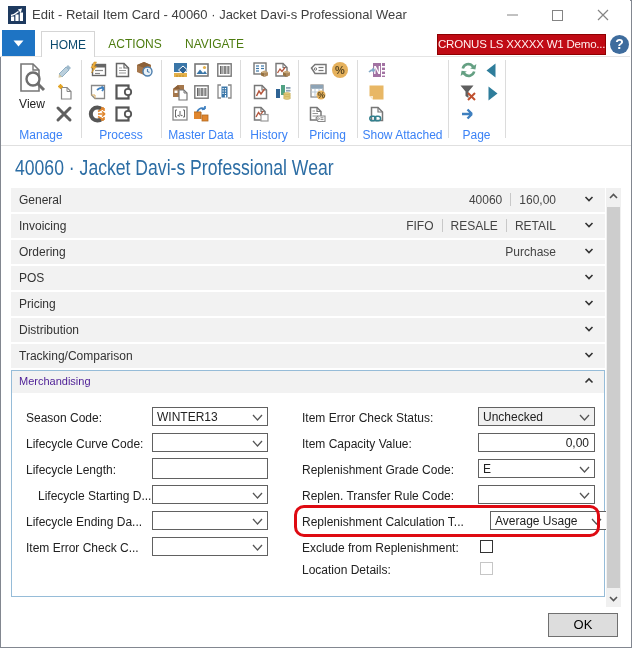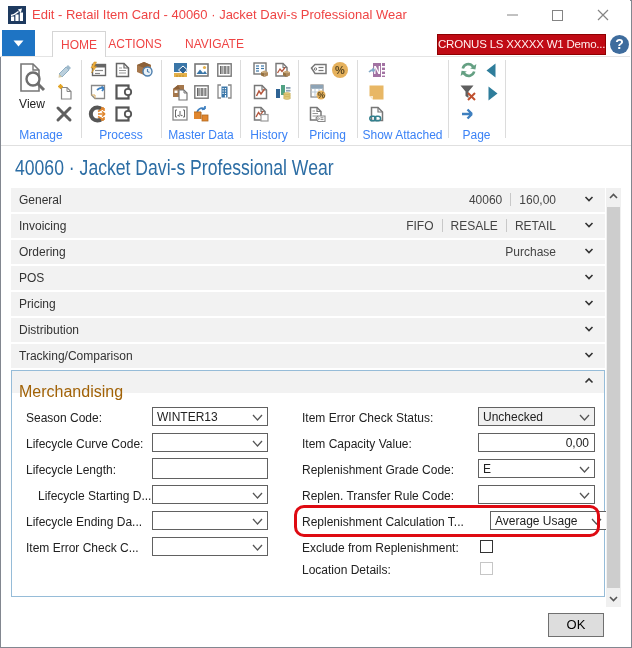--- a/index.html
+++ b/index.html
@@ -2,65 +2,65 @@
 <html><head>
 <meta charset="utf-8">
 <style>
 * { margin:0; padding:0; box-sizing:border-box; }
 html,body { width:632px; height:648px; overflow:hidden; }
 body { font-family:"Liberation Sans", sans-serif; background:#fff; position:relative; }
 .win { position:absolute; left:0; top:0; width:632px; height:648px; border:1px solid #828790; background:#fff; }
 
 .titlebar { position:absolute; left:0; top:0; width:630px; height:30px; background:#fff; }
 .appicon { position:absolute; left:8px; top:6px; width:18px; height:18px; background:#1E3A5F; }
-.title { position:absolute; left:32px; top:7px; font-size:13px; color:#ef4444; white-space:nowrap; }
+.title { position:absolute; left:32px; top:7px; font-size:13px; color:#404040; white-space:nowrap; }
 .wbtn { position:absolute; top:0; height:30px; width:45px; }
 .mini { left:490px; }
 .maxi { left:535px; }
 .clos { left:580px; }
 
 .tabrow { position:absolute; left:0; top:30px; width:630px; height:27px; background:#fff; border-bottom:1px solid #E4E4E4; }
 .appbtn { position:absolute; left:2px; top:0px; width:33px; height:26px; background:#1E74C4; }
 .appbtn svg { position:absolute; left:11px; top:10px; }
-.tab { position:absolute; top:1px; height:26px; font-size:12px; color:#ef4444; display:flex; align-items:center; justify-content:center; }
-.tab.active { background:#fff; border:1px solid #D5D5D5; border-bottom:none; color:#ef4444; height:27px;margin-left:11px; }
+.tab { position:absolute; top:1px; height:26px; font-size:12px; color:#4d7c0f; display:flex; align-items:center; justify-content:center; }
+.tab.active { background:#fff; border:1px solid #D5D5D5; border-bottom:none; color:#0c4a6e; height:27px; }
 .cronus { position:absolute; left:437px; top:4px; width:169px; height:21px; background:#C00A14; border:1px solid #8E0000; color:#FFEFEF; font-size:11.5px; text-align:center; line-height:19px; white-space:nowrap; overflow:hidden; letter-spacing:-0.2px; }
 .helpq { position:absolute; left:610px; top:5px; width:19px; height:19px; border-radius:50%; background:#3E6C9D; color:#fff; font-size:14px; font-weight:bold; text-align:center; line-height:19px; }
 
 .ribbon { position:absolute; left:1px; top:57px; width:630px; height:89px; background:#fff; border-bottom:1px solid #E0E0E0; }
 .gsep { position:absolute; top:3px; height:78px; width:1px; background:#DCDCDC; }
 .glabel { position:absolute; top:71px; font-size:12px; color:#3b82f6; text-align:center; }
 .viewtxt { position:absolute; left:14px; top:40px; width:34px; text-align:center; font-size:12px; color:#222; }
 
 .content { position:absolute; left:1px; top:146px; width:630px; height:501px; background:#fff; }
 .heading { position:absolute; left:14px; top:9px; font-size:22px; color:#2C6DA4; white-space:nowrap; transform:scaleX(0.80); transform-origin:0 0; }
 .ft { position:absolute; left:10px; width:594px; height:24px; background:#F2F2F2; }
 .ft .name { position:absolute; left:8px; top:5px; font-size:12px; color:#333; }
 .ft .vals { position:absolute; right:49px; top:5px; font-size:12px; color:#444; }
 .ft .chev { position:absolute; right:11px; top:4px; }
 .vsep { display:inline-block; width:1px; height:13px; background:#C8C8C8; vertical-align:-2px; margin:0 8px; }
 
 .merch { position:absolute; left:10px; top:224px; width:594px; height:227px; border:1px solid #96BCD8; background:#fff; }
 .merch .hdr { position:absolute; left:0; top:0; width:592px; height:22px; background:#F2F2F2; }
-.merch .hdr .name { position:absolute; left:7px; top:12px; font-size:16px; color:#a16207; }
+.merch .hdr .name { position:absolute; left:7px; top:4px; font-size:11px; color:#4c1d95; }
 .merch .hdr .chev { position:absolute; right:10px; top:3px; }
 .lbl { position:absolute; font-size:12px; color:#222; white-space:nowrap; }
 .fld { position:absolute; height:19px; border:1px solid #616161; background:#fff; font-size:12px; color:#222; }
 .fld .txt { position:absolute; left:4px; top:2px; }
 .fld .num { position:absolute; right:5px; top:2px; }
 .fld .arr { position:absolute; right:4px; top:4px; }
 .cb { position:absolute; width:13px; height:13px; border:1px solid #333; background:#fff; }
 .cb.dis { border:1px solid #C6C6C6; }
 .redbox { position:absolute; left:282px; top:134px; width:306px; height:32px; border:3px solid #DE0A12; border-radius:10px; }
 
 .sbar { position:absolute; left:605px; top:42px; width:15px; height:419px; background:#F0F0F0; }
 .sbar .up { position:absolute; left:0; top:0; width:15px; height:17px; }
 .sbar .dn { position:absolute; left:0; bottom:0; width:15px; height:17px; }
 .sbar .thumb { position:absolute; left:1px; top:19px; width:13px; height:381px; background:#CDCDCD; }
-.okbtn { position:absolute; left:547px; top:467px; width:56px; height:24px; background:#DDDDDD; border:1px solid #707070; font-size:13px; color:#000; text-align:center; line-height:22px; }
+.okbtn { position:absolute; left:547px; top:467px; width:70px; height:24px; background:#DDDDDD; border:1px solid #707070; font-size:13px; color:#000; text-align:center; line-height:22px; }
 </style>
 </head>
 <body>
 <div class="win"></div>
 
 <div class="titlebar">
   <div class="appicon">
     <svg width="18" height="18" viewBox="0 0 18 18">
       <rect x="0" y="0" width="18" height="18" fill="#1E3A5F"></rect>
       <rect x="3" y="10.5" width="3.2" height="4.5" fill="#fff"></rect>

